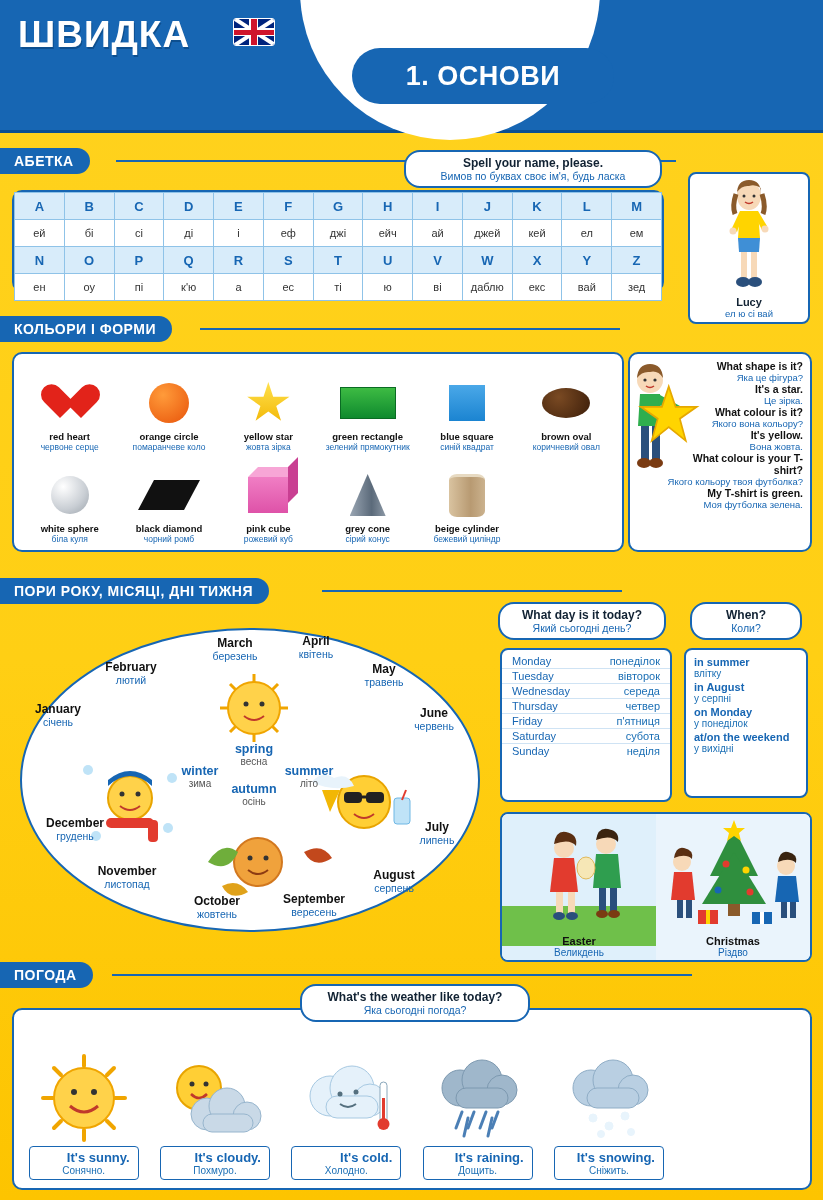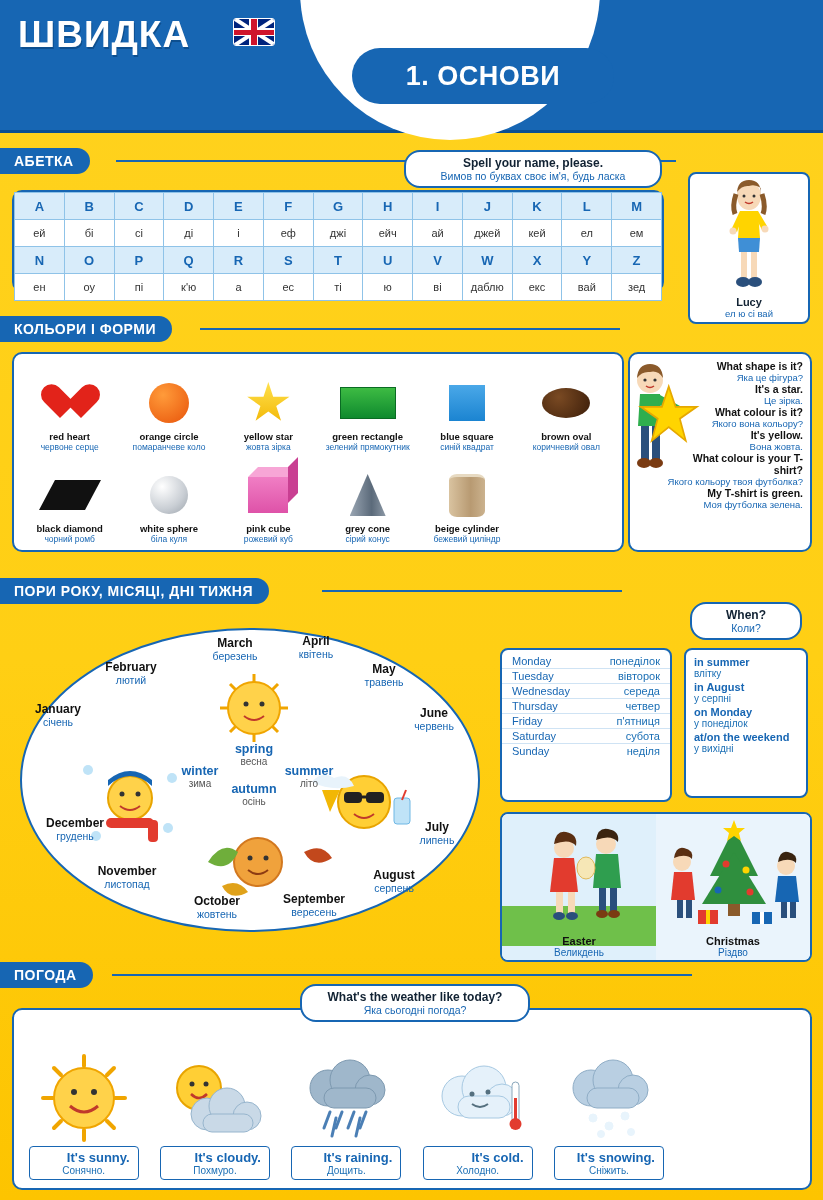--- a/index.html
+++ b/index.html
@@ -350,31 +350,31 @@
 
       <div class="shape-cell">
           <div class="shape-art">
             <div class="oval-br"></div>
           </div>
           <div class="shape-en">brown oval</div>
           <div class="shape-ua">коричневий овал</div>
         </div>
       <div class="shape-cell">
           <div class="shape-art">
+            <div class="sphere-w"></div>
+          </div>
+          <div class="shape-en">white sphere</div>
+          <div class="shape-ua">біла куля</div>
+        </div>
+      <div class="shape-cell">
+          <div class="shape-art">
             <div class="diamond-bk"></div>
           </div>
           <div class="shape-en">black diamond</div>
           <div class="shape-ua">чорний ромб</div>
-        </div>
-      <div class="shape-cell">
-          <div class="shape-art">
-            <div class="sphere-w"></div>
-          </div>
-          <div class="shape-en">white sphere</div>
-          <div class="shape-ua">біла куля</div>
         </div>
       <div class="shape-cell">
           <div class="shape-art">
             <div class="cube-p"></div>
           </div>
           <div class="shape-en">pink cube</div>
           <div class="shape-ua">рожевий куб</div>
         </div>
       <div class="shape-cell">
           <div class="shape-art">
@@ -540,20 +540,24 @@
     <div class="season-w" style="left:196px;top:152px;width:72px;">
         <div class="en">autumn</div>
         <div class="ua">осінь</div>
       </div>
     <div class="season-w" style="left:142px;top:134px;width:72px;">
         <div class="en">winter</div>
         <div class="ua">зима</div>
       </div>
   </div>
 
+  <div class="bubble" style="left:498px;top:602px;width:168px;height:38px;">
+    <div class="en">What day is it today?</div>
+    <div class="ua">Який сьогодні день?</div>
+  </div>
 
   <div class="days">
     <div style="padding-top:4px"></div>
     <div class="row">
         <span class="en">Monday</span>
         <span class="ua">понеділок</span>
       </div>
     <div class="row">
         <span class="en">Tuesday</span>
         <span class="ua">вівторок</span>
@@ -705,62 +709,62 @@
         </div>
         <div class="wbox">
             <div class="en">It's cloudy.</div>
             <div class="ua">Похмуро.</div>
           </div>
       </div>
 
       <div class="wcell">
         <div class="wart">
           <svg width="104" height="92" viewBox="0 0 104 92">
+            <g fill="#e5f1fa" stroke="#a7c9e2">
+              <circle cx="36" cy="44" r="20"></circle>
+                <circle cx="58" cy="36" r="22"></circle>
+              <circle cx="76" cy="48" r="16"></circle>
+                <rect x="32" y="44" width="52" height="22" rx="11"></rect>
+            </g>
+            <circle cx="46" cy="42" r="2.5" fill="#55707f"></circle>
+              <circle cx="62" cy="40" r="2.5" fill="#55707f"></circle>
+            <path d="M46 52 Q54 58 62 52" stroke="#55707f" stroke-width="2" fill="none"></path>
+            <rect x="86" y="30" width="7" height="40" rx="3.5" fill="#fff" stroke="#8aa7bb"></rect>
+            <rect x="88" y="46" width="3" height="22" fill="#e23b2e"></rect>
+            <circle cx="89.5" cy="72" r="6" fill="#e23b2e"></circle>
+          </svg>
+        </div>
+        <div class="wbox">
+            <div class="en">It's cold.</div>
+            <div class="ua">Холодно.</div>
+          </div>
+      </div>
+
+      <div class="wcell">
+        <div class="wart">
+          <svg width="104" height="92" viewBox="0 0 104 92">
             <g fill="#9fb7cb" stroke="#7d99b0">
               <circle cx="34" cy="36" r="18"></circle>
                 <circle cx="56" cy="28" r="20"></circle>
               <circle cx="76" cy="38" r="15"></circle>
                 <rect x="30" y="36" width="52" height="20" rx="10"></rect>
             </g>
             <g stroke="#4b7fb5" stroke-width="3" stroke-linecap="round">
               <line x1="36" y1="60" x2="30" y2="76"></line>
                 <line x1="48" y1="60" x2="42" y2="76"></line>
               <line x1="60" y1="60" x2="54" y2="76"></line>
                 <line x1="72" y1="60" x2="66" y2="76"></line>
               <line x1="42" y1="66" x2="38" y2="84"></line>
                 <line x1="66" y1="66" x2="62" y2="84"></line>
             </g>
           </svg>
         </div>
         <div class="wbox">
             <div class="en">It's raining.</div>
             <div class="ua">Дощить.</div>
-          </div>
-      </div>
-
-      <div class="wcell">
-        <div class="wart">
-          <svg width="104" height="92" viewBox="0 0 104 92">
-            <g fill="#e5f1fa" stroke="#a7c9e2">
-              <circle cx="36" cy="44" r="20"></circle>
-                <circle cx="58" cy="36" r="22"></circle>
-              <circle cx="76" cy="48" r="16"></circle>
-                <rect x="32" y="44" width="52" height="22" rx="11"></rect>
-            </g>
-            <circle cx="46" cy="42" r="2.5" fill="#55707f"></circle>
-              <circle cx="62" cy="40" r="2.5" fill="#55707f"></circle>
-            <path d="M46 52 Q54 58 62 52" stroke="#55707f" stroke-width="2" fill="none"></path>
-            <rect x="86" y="30" width="7" height="40" rx="3.5" fill="#fff" stroke="#8aa7bb"></rect>
-            <rect x="88" y="46" width="3" height="22" fill="#e23b2e"></rect>
-            <circle cx="89.5" cy="72" r="6" fill="#e23b2e"></circle>
-          </svg>
-        </div>
-        <div class="wbox">
-            <div class="en">It's cold.</div>
-            <div class="ua">Холодно.</div>
           </div>
       </div>
 
       <div class="wcell">
         <div class="wart">
           <svg width="104" height="92" viewBox="0 0 104 92">
             <g fill="#b9cfe2" stroke="#8fadc6">
               <circle cx="34" cy="36" r="18"></circle>
                 <circle cx="56" cy="28" r="20"></circle>
               <circle cx="76" cy="38" r="15"></circle>

